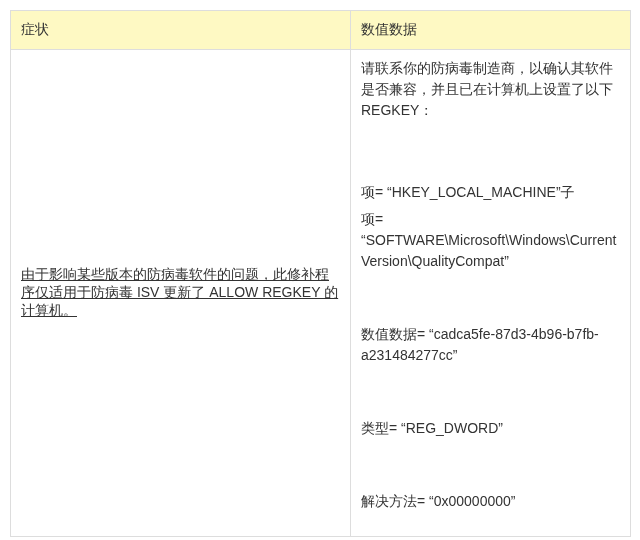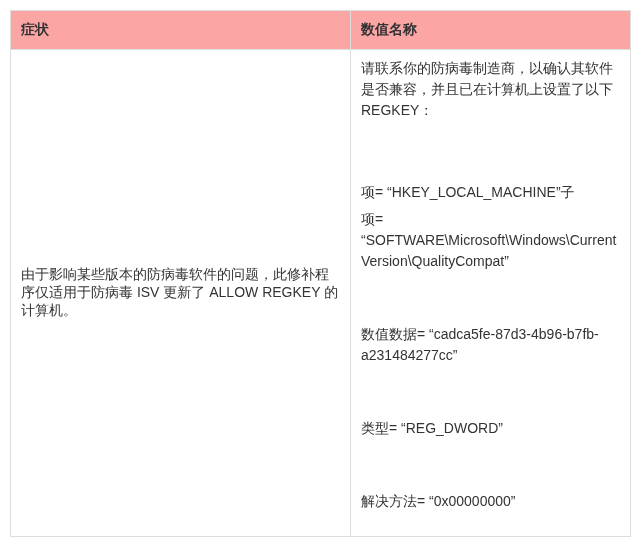--- a/index.html
+++ b/index.html
@@ -16,29 +16,30 @@
       table-layout: fixed;
     }
     th, td {
       border: 1px solid #ddd;
       padding: 8px 10px;
       text-align: left;
       vertical-align: middle;
       word-wrap: break-word;
     }
     th {
-      background: #fca5a5;
-      font-weight: bold;
+      background: #fef9c3;
+      font-weight: normal;
       height: 22px;
     }
     col.col1 { width: 340px; }
     col.col2 { width: 280px; }
     td.cell1 {
       vertical-align: middle;
       height: 470px;
+      text-decoration: underline;
     }
     td.cell2 {
       vertical-align: top;
       line-height: 1.5;
     }
     .para {
       margin-bottom: 6px;
     }
     .br-big {
       height: 55px;
@@ -51,21 +52,21 @@
 <body>
 
 <table>
   <colgroup>
     <col class="col1">
     <col class="col2">
   </colgroup>
   <thead>
     <tr>
       <th>症状</th>
-      <th>数值名称</th>
+      <th>数值数据</th>
     </tr>
   </thead>
   <tbody>
     <tr>
       <td class="cell1">由于影响某些版本的防病毒软件的问题，此修补程序仅适用于防病毒 ISV 更新了 ALLOW REGKEY 的计算机。</td>
       <td class="cell2">
         <div class="para">请联系你的防病毒制造商，以确认其软件是否兼容，并且已在计算机上设置了以下 REGKEY：</div>
         <div class="br-big"></div>
         <div class="para">项= “HKEY_LOCAL_MACHINE”子</div>
         <div class="para">项= “SOFTWARE\Microsoft\Windows\CurrentVersion\QualityCompat”</div>

